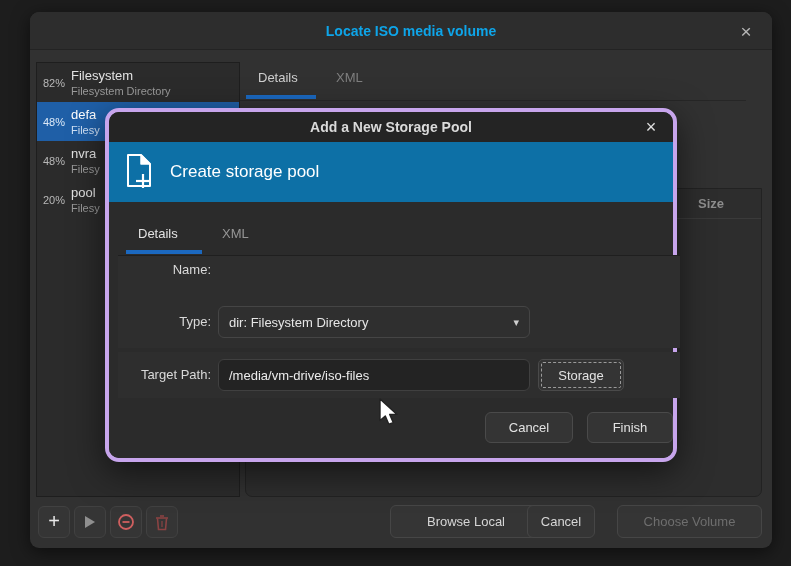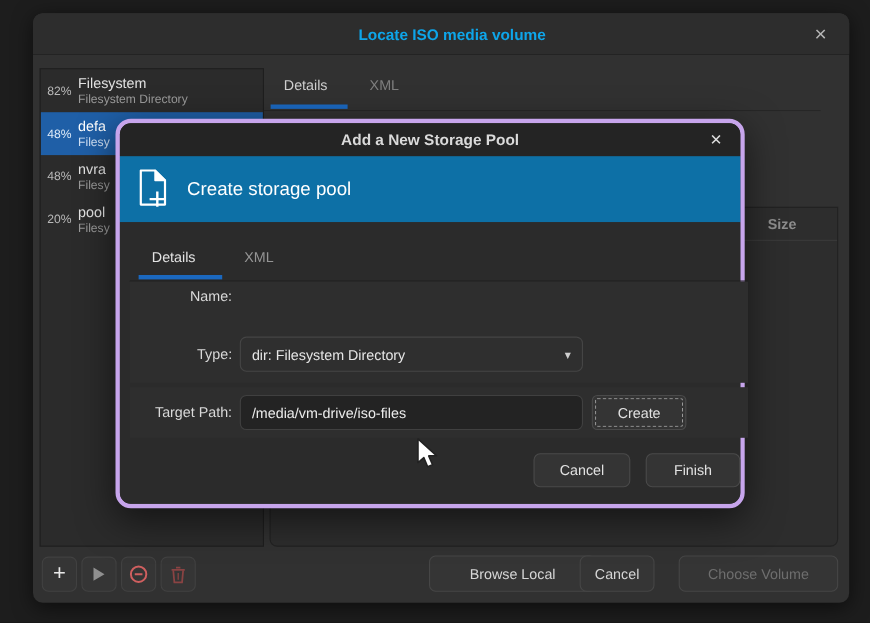--- a/index.html
+++ b/index.html
@@ -264,21 +264,21 @@
     <span class="dlg-label" style="left:14px; top:150px;">Name:</span>
 
     <span class="dlg-label" style="left:14px; top:202px;">Type:</span>
     <div class="dlg-dropdown">
       <span>dir: Filesystem Directory</span>
       <span class="dd-arrow">▾</span>
     </div>
 
     <span class="dlg-label" style="left:14px; top:255px;">Target Path:</span>
     <input class="dlg-input" style="top: 247px;" value="/media/vm-drive/iso-files">
-    <div class="browse-btn">Create</div>
+    <div class="browse-btn">Storage</div>
 
     <div class="dlg-action dlg-cancel">Cancel</div>
     <div class="dlg-action dlg-finish">Finish</div>
   </div>
 
   <div class="cursor">
     <svg width="26" height="30" viewBox="0 0 26 30">
       <polygon points="1,1 1,22.5 6.3,18 9.8,26.3 14.2,24.4 10.7,16.4 18,16.4" fill="#ffffff" stroke="#222222" stroke-width="1.4" stroke-linejoin="round"></polygon>
     </svg>
   </div>

